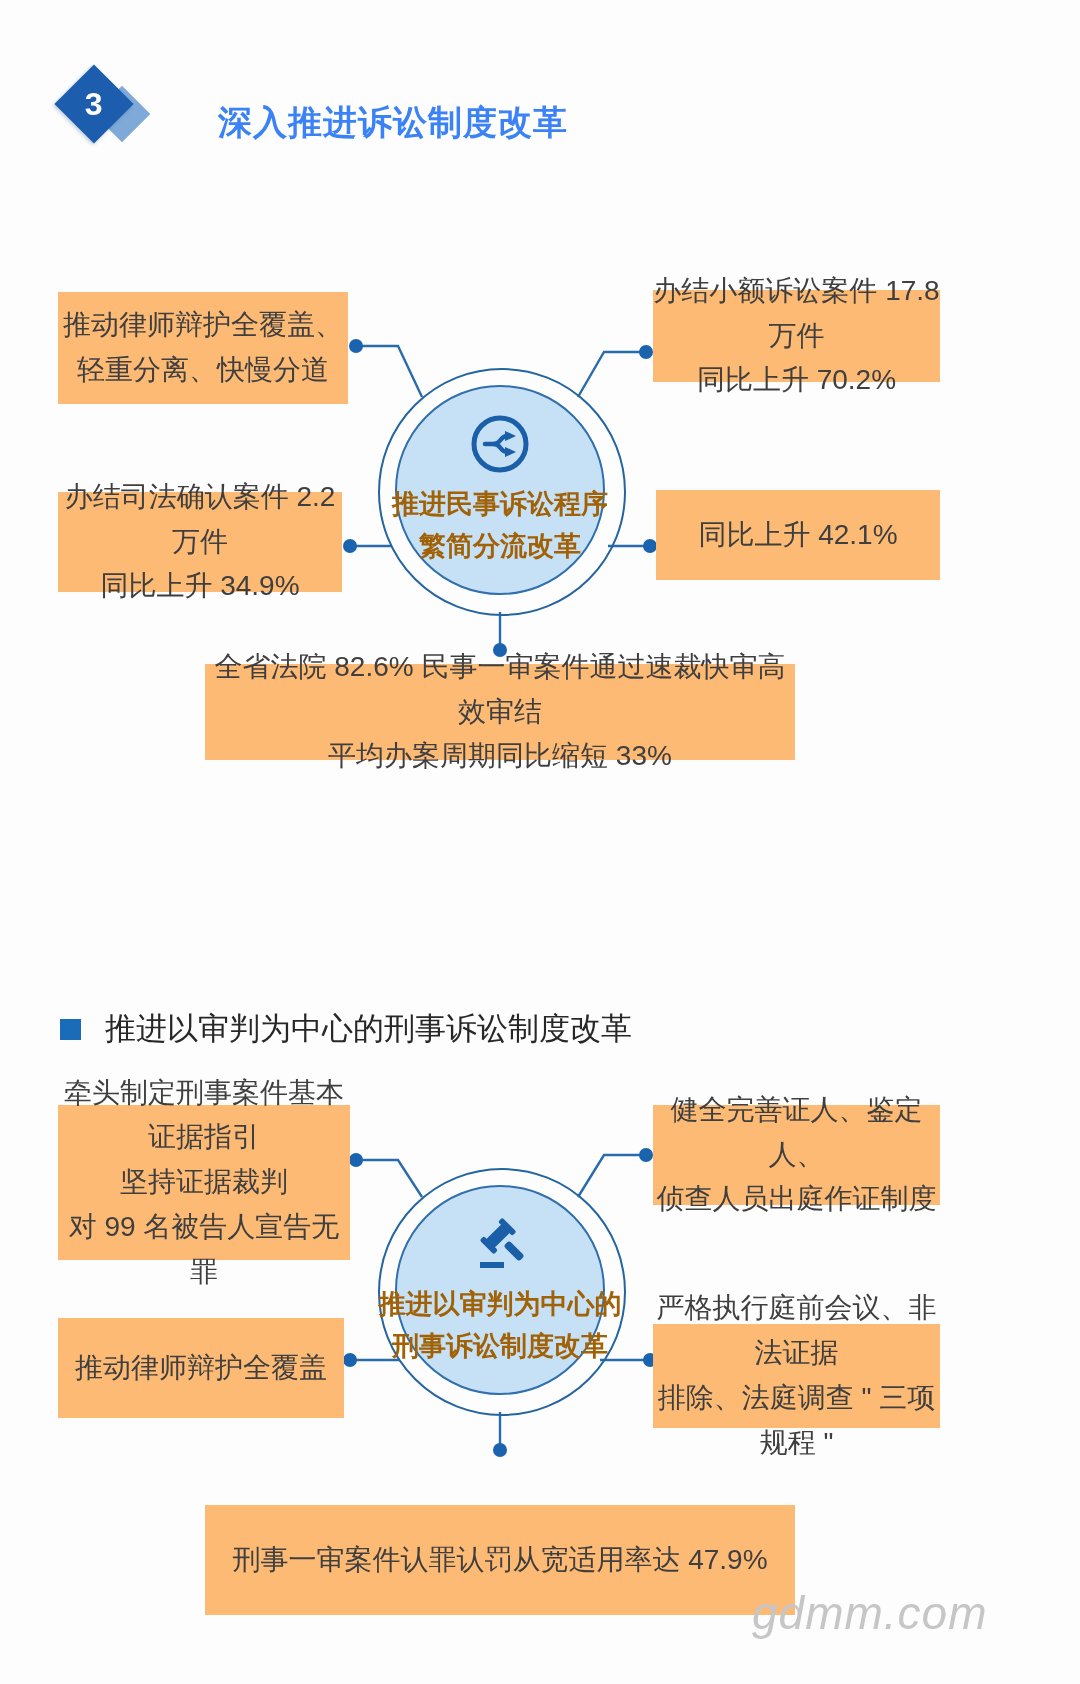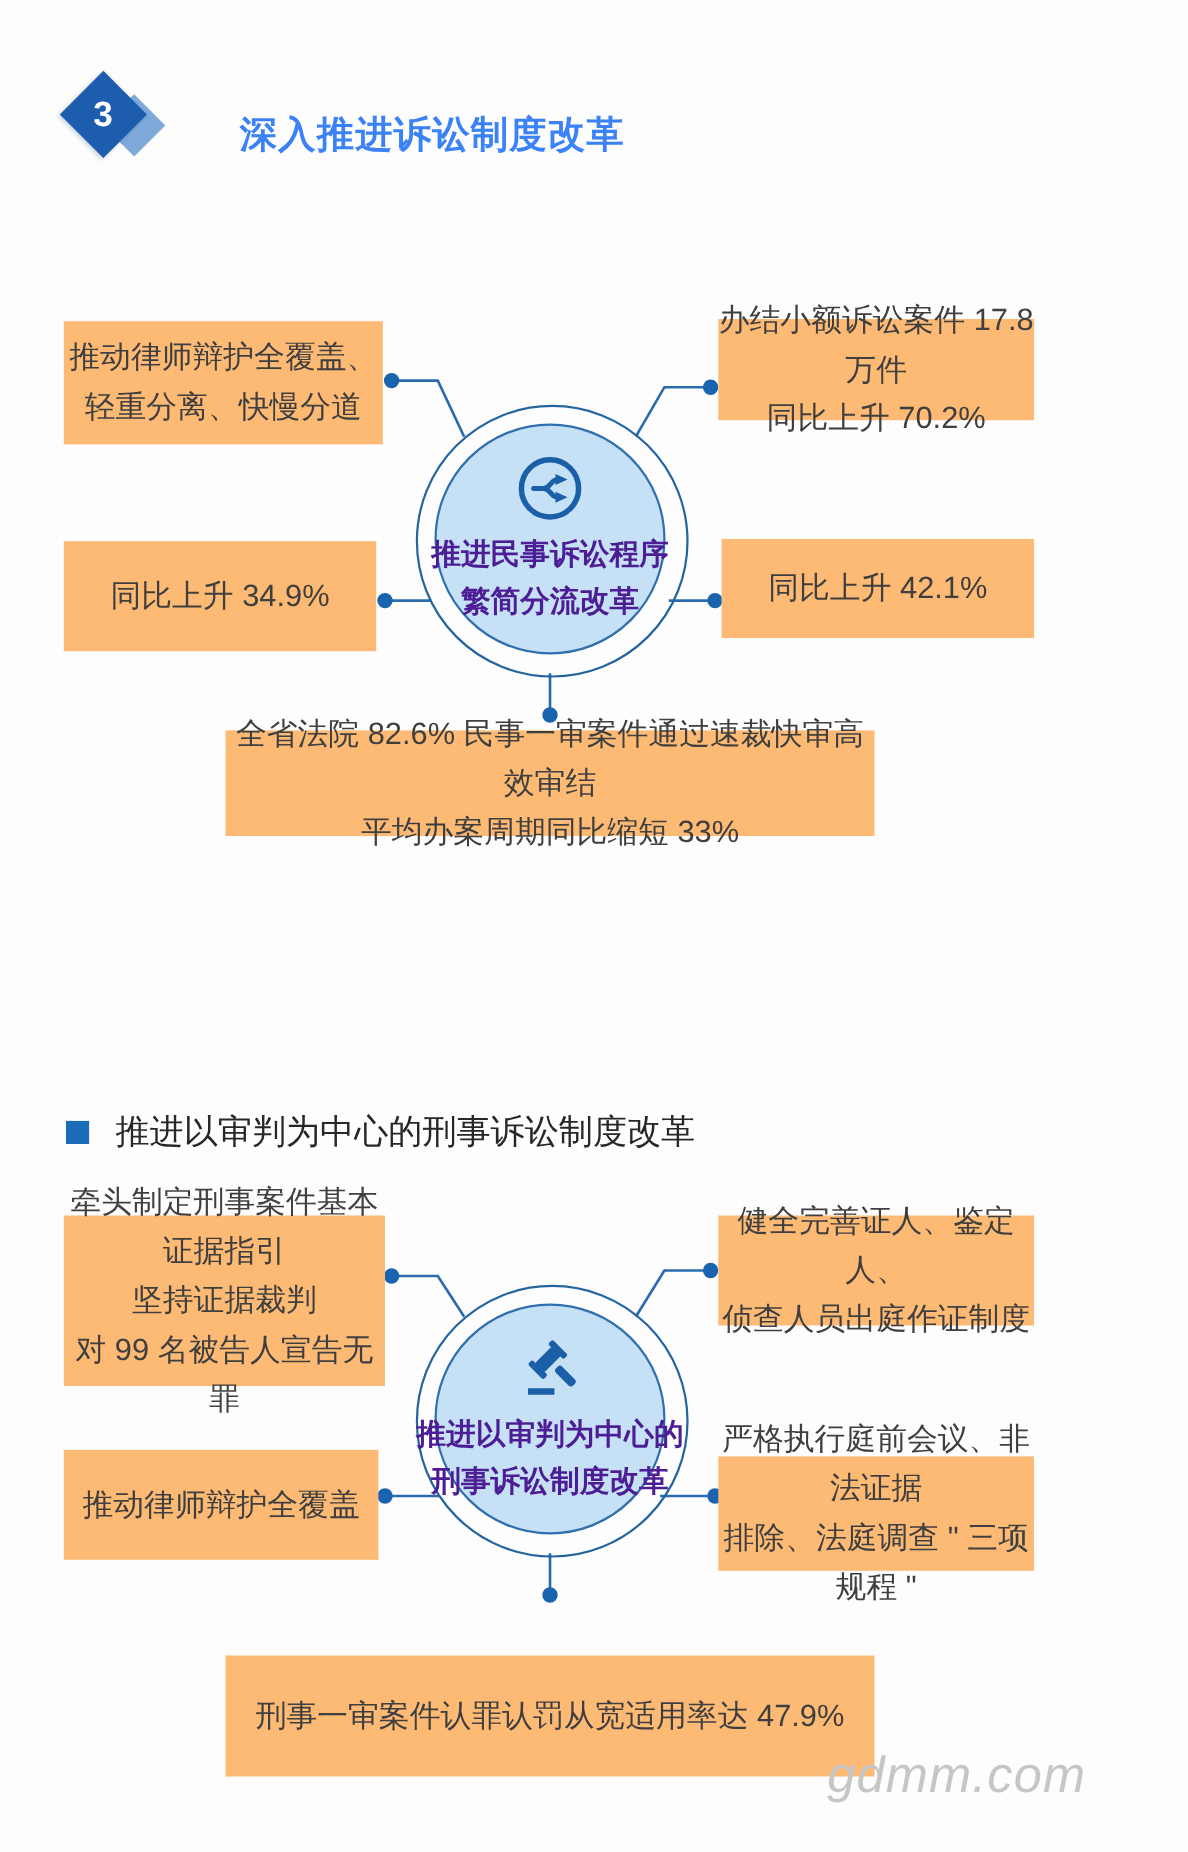--- a/index.html
+++ b/index.html
@@ -36,21 +36,21 @@
   .b8{left:58px;top:1318px;width:286px;height:100px;}
   .b9{left:653px;top:1324px;width:287px;height:104px;}
   .b10{left:205px;top:1505px;width:590px;height:110px;}
 
   
   .circle-outer{position:absolute;width:244px;height:244px;border:2px solid #24649f;border-radius:50%;}
   .c1{left:378px;top:368px;} .c2{left:378px;top:1168px;}
   .circle-inner{position:absolute;left:15px;top:15px;width:206px;height:206px;background:#c6e0f6;
                 border:2px solid #2f6fae;border-radius:50%;display:flex;flex-direction:column;
                 align-items:center;justify-content:center;gap:4px;}
-  .circle-text{font-size:27px;font-weight:bold;color:#4c1d95;line-height:1.55;text-align:center;white-space:nowrap;}
+  .circle-text{font-size:27px;font-weight:bold;color:#a16207;line-height:1.55;text-align:center;white-space:nowrap;}
   .center-icon{margin-bottom:4px;}
 
   
   .watermark{position:absolute;left:752px;top:1586px;font-size:46px;font-style:italic;
              color:#c6c6c6;letter-spacing:1px;}
 </style>
 </head>
 <body>
 
 <div class="page">
@@ -95,20 +95,21 @@
 
   <div class="box b1">
     <div>推动律师辩护全覆盖、</div>
     <div>轻重分离、快慢分道</div>
   </div>
   <div class="box b2">
     <div>办结小额诉讼案件 17.8 万件</div>
     <div>同比上升 70.2%</div>
   </div>
   <div class="box b3">
+    <div>办结司法确认案件 2.2 万件</div>
     <div>同比上升 34.9%</div>
   </div>
   <div class="box b4">
     <div>同比上升 42.1%</div>
   </div>
   <div class="box b5">
     <div>全省法院 82.6% 民事一审案件通过速裁快审高效审结</div>
     <div>平均办案周期同比缩短 33%</div>
   </div>
 

